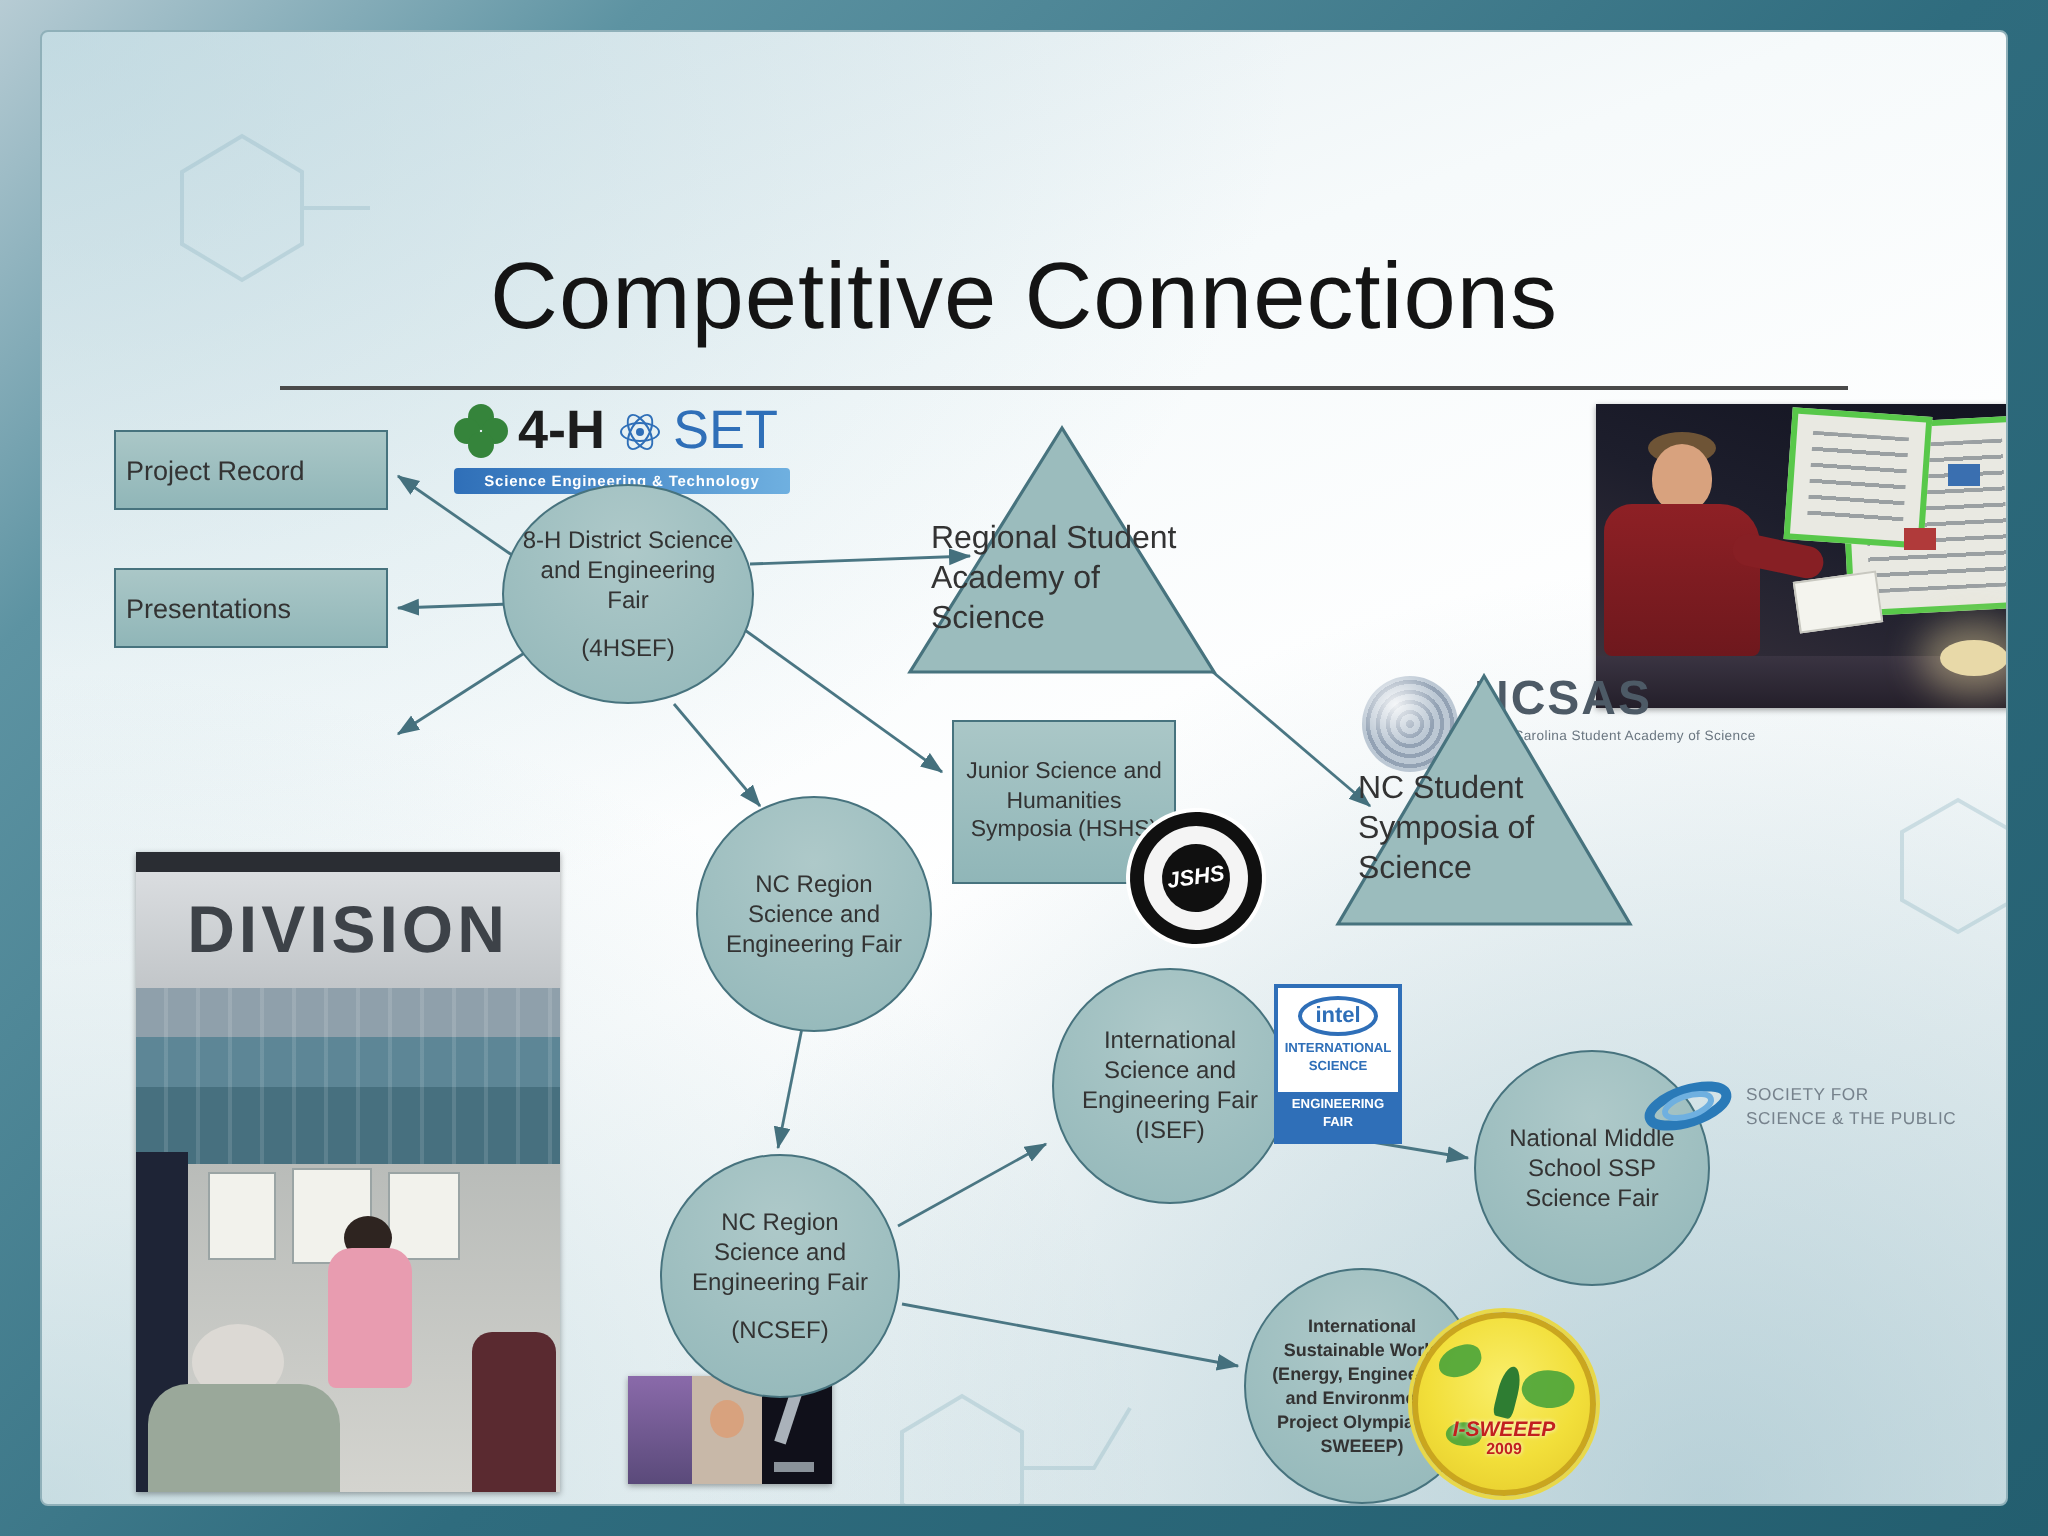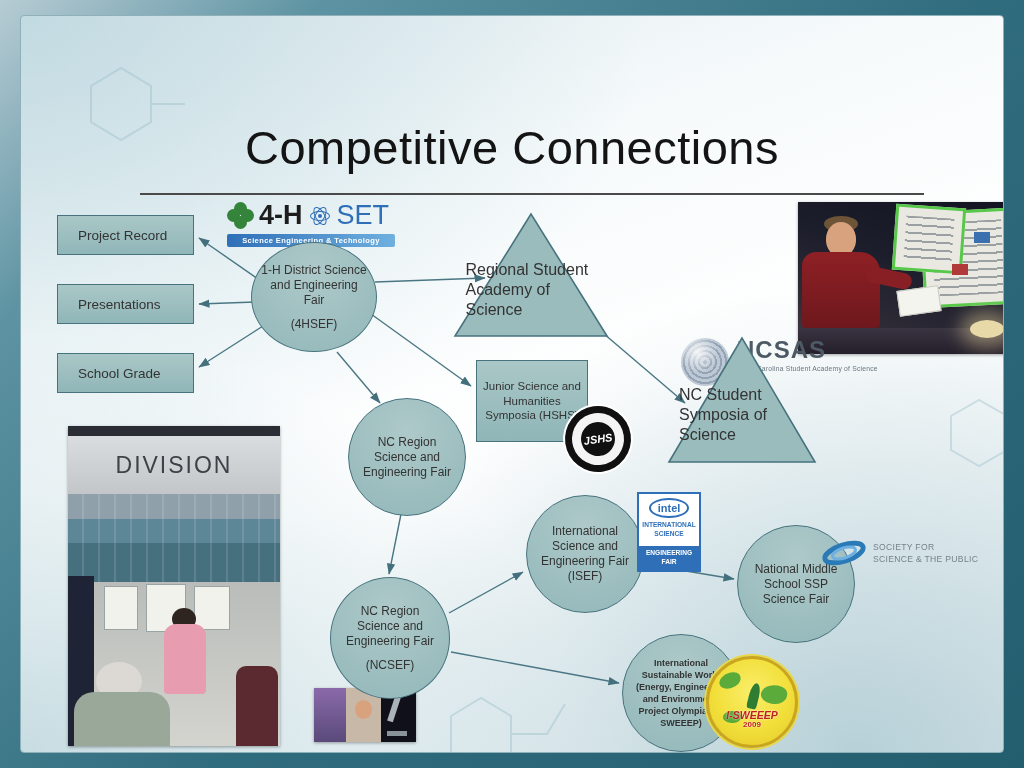--- a/index.html
+++ b/index.html
@@ -18,21 +18,21 @@
 
   .doodles{position:absolute;left:0;top:0;width:1024px;height:768px;pointer-events:none;opacity:.35}
 
   .title{position:absolute;left:0;right:0;top:104px;text-align:center;font-size:47px;
     font-weight:400;color:#141414;letter-spacing:.5px}
   .title-rule{position:absolute;left:119px;top:177px;width:784px;height:2px;background:#4a4a4a}
 
   .connectors{position:absolute;left:0;top:0;width:1024px;height:768px;pointer-events:none}
 
   .lbox{position:absolute;left:36px;width:137px;height:40px;display:flex;align-items:center;
-    padding-left:20px;font-size:13.5px;color:#333;
+    padding-left:5px;font-size:13.5px;color:#333;
     background:linear-gradient(180deg,#aac7c7,#90b6b8);border:1.6px solid #47737e}
 
   .circle{position:absolute;border-radius:50%;display:flex;flex-direction:column;align-items:center;
     justify-content:center;text-align:center;font-size:12px;line-height:1.25;color:#333;padding:10px;
     background:radial-gradient(circle at 50% 28%, #aec9c9, #92b7b9);border:1.6px solid #47737e}
   .circle .acr{margin-top:9px}
 
   .tri{position:absolute}
   .tri svg{display:block}
   .tri-label{position:absolute;left:8%;right:8%;top:38%;text-align:left;font-size:16px;
@@ -122,21 +122,21 @@
     border:1px solid #c8c8c0;transform:rotate(-8deg)}
   .pb-table{position:absolute;left:0;right:0;bottom:0;height:26px;
     background:linear-gradient(180deg,#3a3442,#241f2a)}
   .pb-lamp{position:absolute;right:16px;bottom:16px;width:34px;height:18px;border-radius:50%;
     background:#e8d9a8;box-shadow:0 0 18px 10px rgba(240,220,160,.45)}
 
   .photo-division{left:47px;top:410px;width:212px;height:320px;background:#c9c9c4}
   .pd-ceiling{position:absolute;left:0;top:0;right:0;height:10px;background:#2a2d33}
   .pd-sign{position:absolute;left:0;top:10px;right:0;height:58px;display:flex;align-items:center;
     justify-content:center;background:linear-gradient(180deg,#dadde0,#c2c6c9)}
-  .pd-sign span{font-size:23px;font-weight:400;color:#3d4248;letter-spacing:2px}
+  .pd-sign span{font-size:33px;font-weight:700;color:#3d4248;letter-spacing:2px}
   .pd-arena{position:absolute;left:0;top:68px;right:0;height:88px;
     background:linear-gradient(180deg,#8fa0ab 0 28%, #5d8696 28% 56%, #47707f 56% 100%)}
   .pd-arena:after{content:"";position:absolute;inset:0;
     background:repeating-linear-gradient(90deg, transparent 0 14px, rgba(255,255,255,.12) 14px 16px)}
   .pd-floor{position:absolute;left:0;top:156px;right:0;bottom:0;
     background:linear-gradient(180deg,#b9bcb9,#d4d4cf)}
   .pd-poster{position:absolute;background:#f2f2ec;border:1px solid #9aa4a4}
   .pd-navy{position:absolute;left:0;top:150px;width:26px;height:170px;background:#1e2436}
   .pd-girl-hair{position:absolute;left:104px;top:182px;width:24px;height:22px;border-radius:50%;background:#2e2420}
   .pd-girl{position:absolute;left:96px;top:198px;width:42px;height:70px;border-radius:12px 12px 4px 4px;
@@ -239,23 +239,20 @@
         <line x1="623" y1="548" x2="713" y2="563"></line>
       </g>
     </svg>
 
     <div class="lbox" style="top:199px">
       <span>Project Record</span>
     </div>
     <div class="lbox" style="top:268px">
       <span>Presentations</span>
     </div>
-    <div class="lbox" style="top:337px">
-      <span>School Grade</span>
-    </div>
 
     <div class="fourh">
       <div class="row">
         <span class="clover">
             <i></i>
             <i></i>
             <i></i>
             <i></i>
           </span>
         <span class="fh">4-H</span>
@@ -264,21 +261,21 @@
             <i class="r2"></i>
             <i class="r3"></i>
             <b></b>
           </span>
         <span class="set">SET</span>
       </div>
       <div class="sub">Science Engineering &amp; Technology</div>
     </div>
 
     <div class="circle" style="left:230px;top:226px;width:126px;height:110px;padding:8px">
-      <span>1-H District Science and Engineering Fair</span>
+      <span>8-H District Science and Engineering Fair</span>
       <span class="acr">(4HSEF)</span>
     </div>
 
     <div class="tri" style="left:432px;top:196px;width:156px;height:126px">
       <svg width="156" height="126">
         <polygon points="78,2 2,124 154,124" fill="#9bbcbd" stroke="#47737e" stroke-width="1.6"></polygon>
       </svg>
       <div class="tri-label">Regional Student Academy of Science</div>
     </div>
 
@@ -305,21 +302,21 @@
       <svg width="150" height="128">
         <polygon points="75,2 2,126 148,126" fill="#9bbcbd" stroke="#47737e" stroke-width="1.6"></polygon>
       </svg>
       <div class="tri-label">NC Student Symposia of Science</div>
     </div>
 
     <div class="circle" style="left:327px;top:382px;width:118px;height:118px">
       <span>NC Region Science and Engineering Fair</span>
     </div>
 
-    <div class="circle" style="left:505px;top:479px;width:118px;height:118px">
+    <div class="circle" style="left:505px;top:468px;width:118px;height:118px">
       <span>International Science and Engineering Fair (ISEF)</span>
     </div>
 
     <div class="intel">
       <div class="oval">intel</div>
       <div class="mid">
         <div>INTERNATIONAL</div>
         <div>SCIENCE</div>
       </div>
       <div class="bot">

